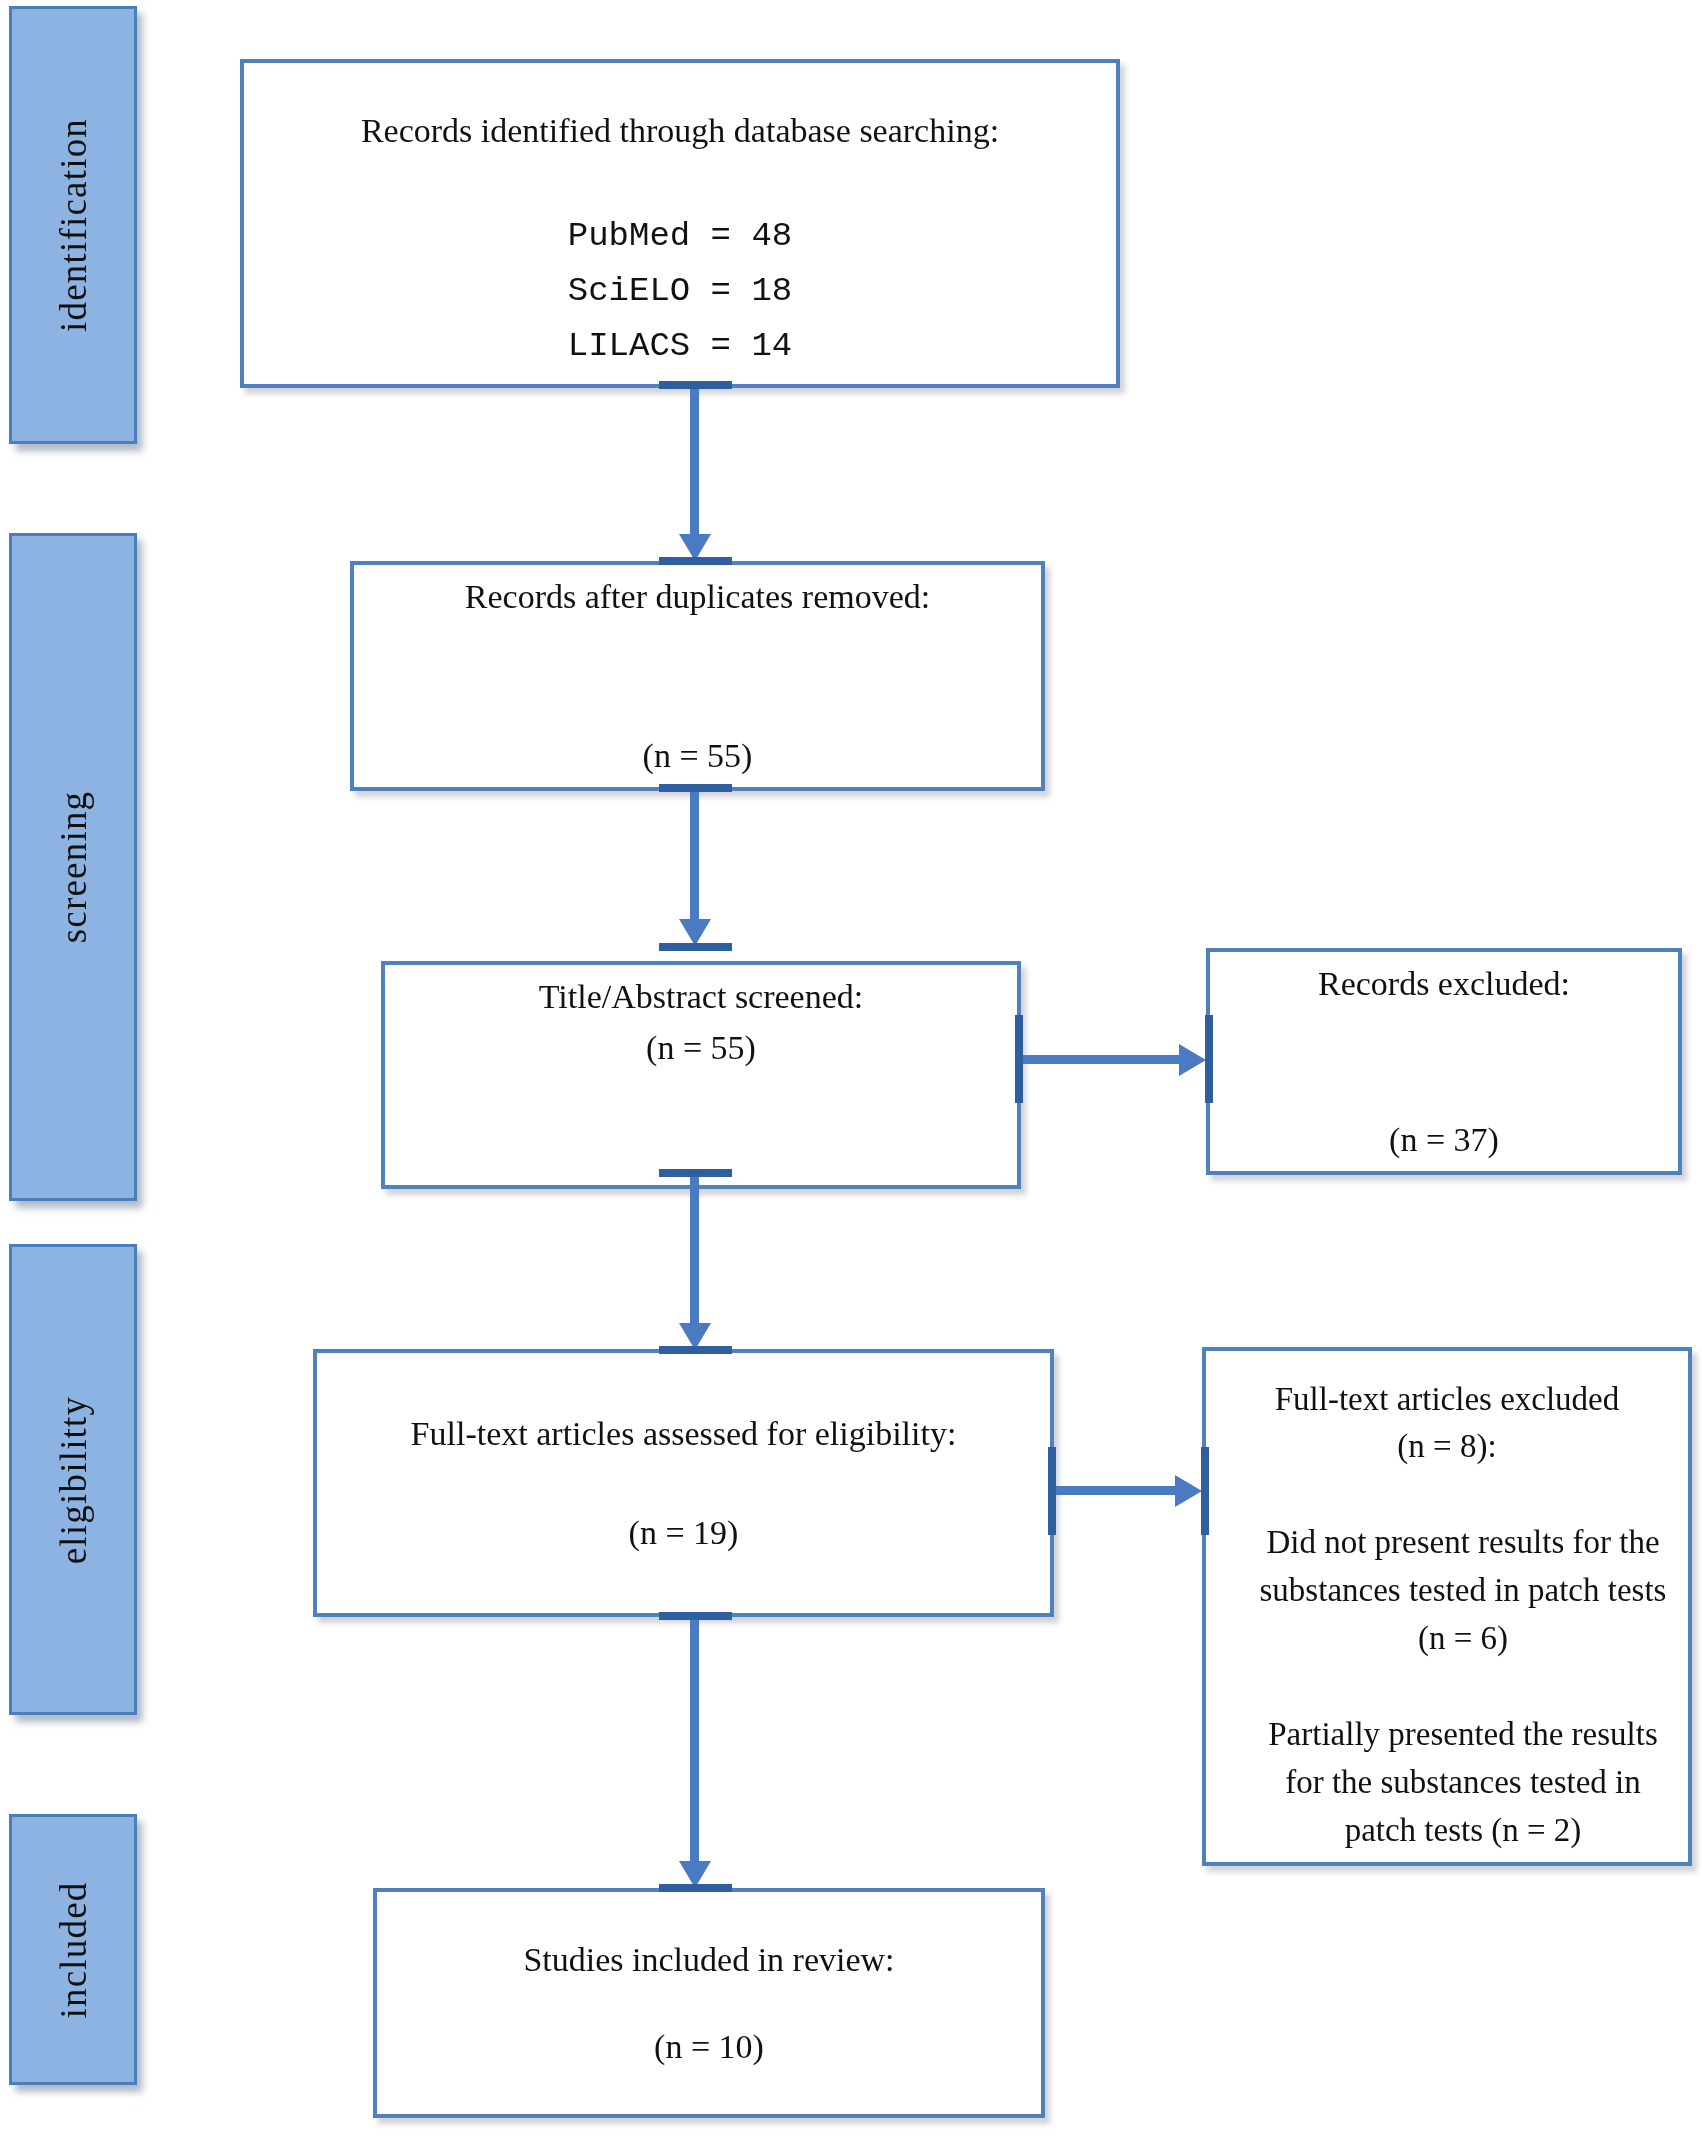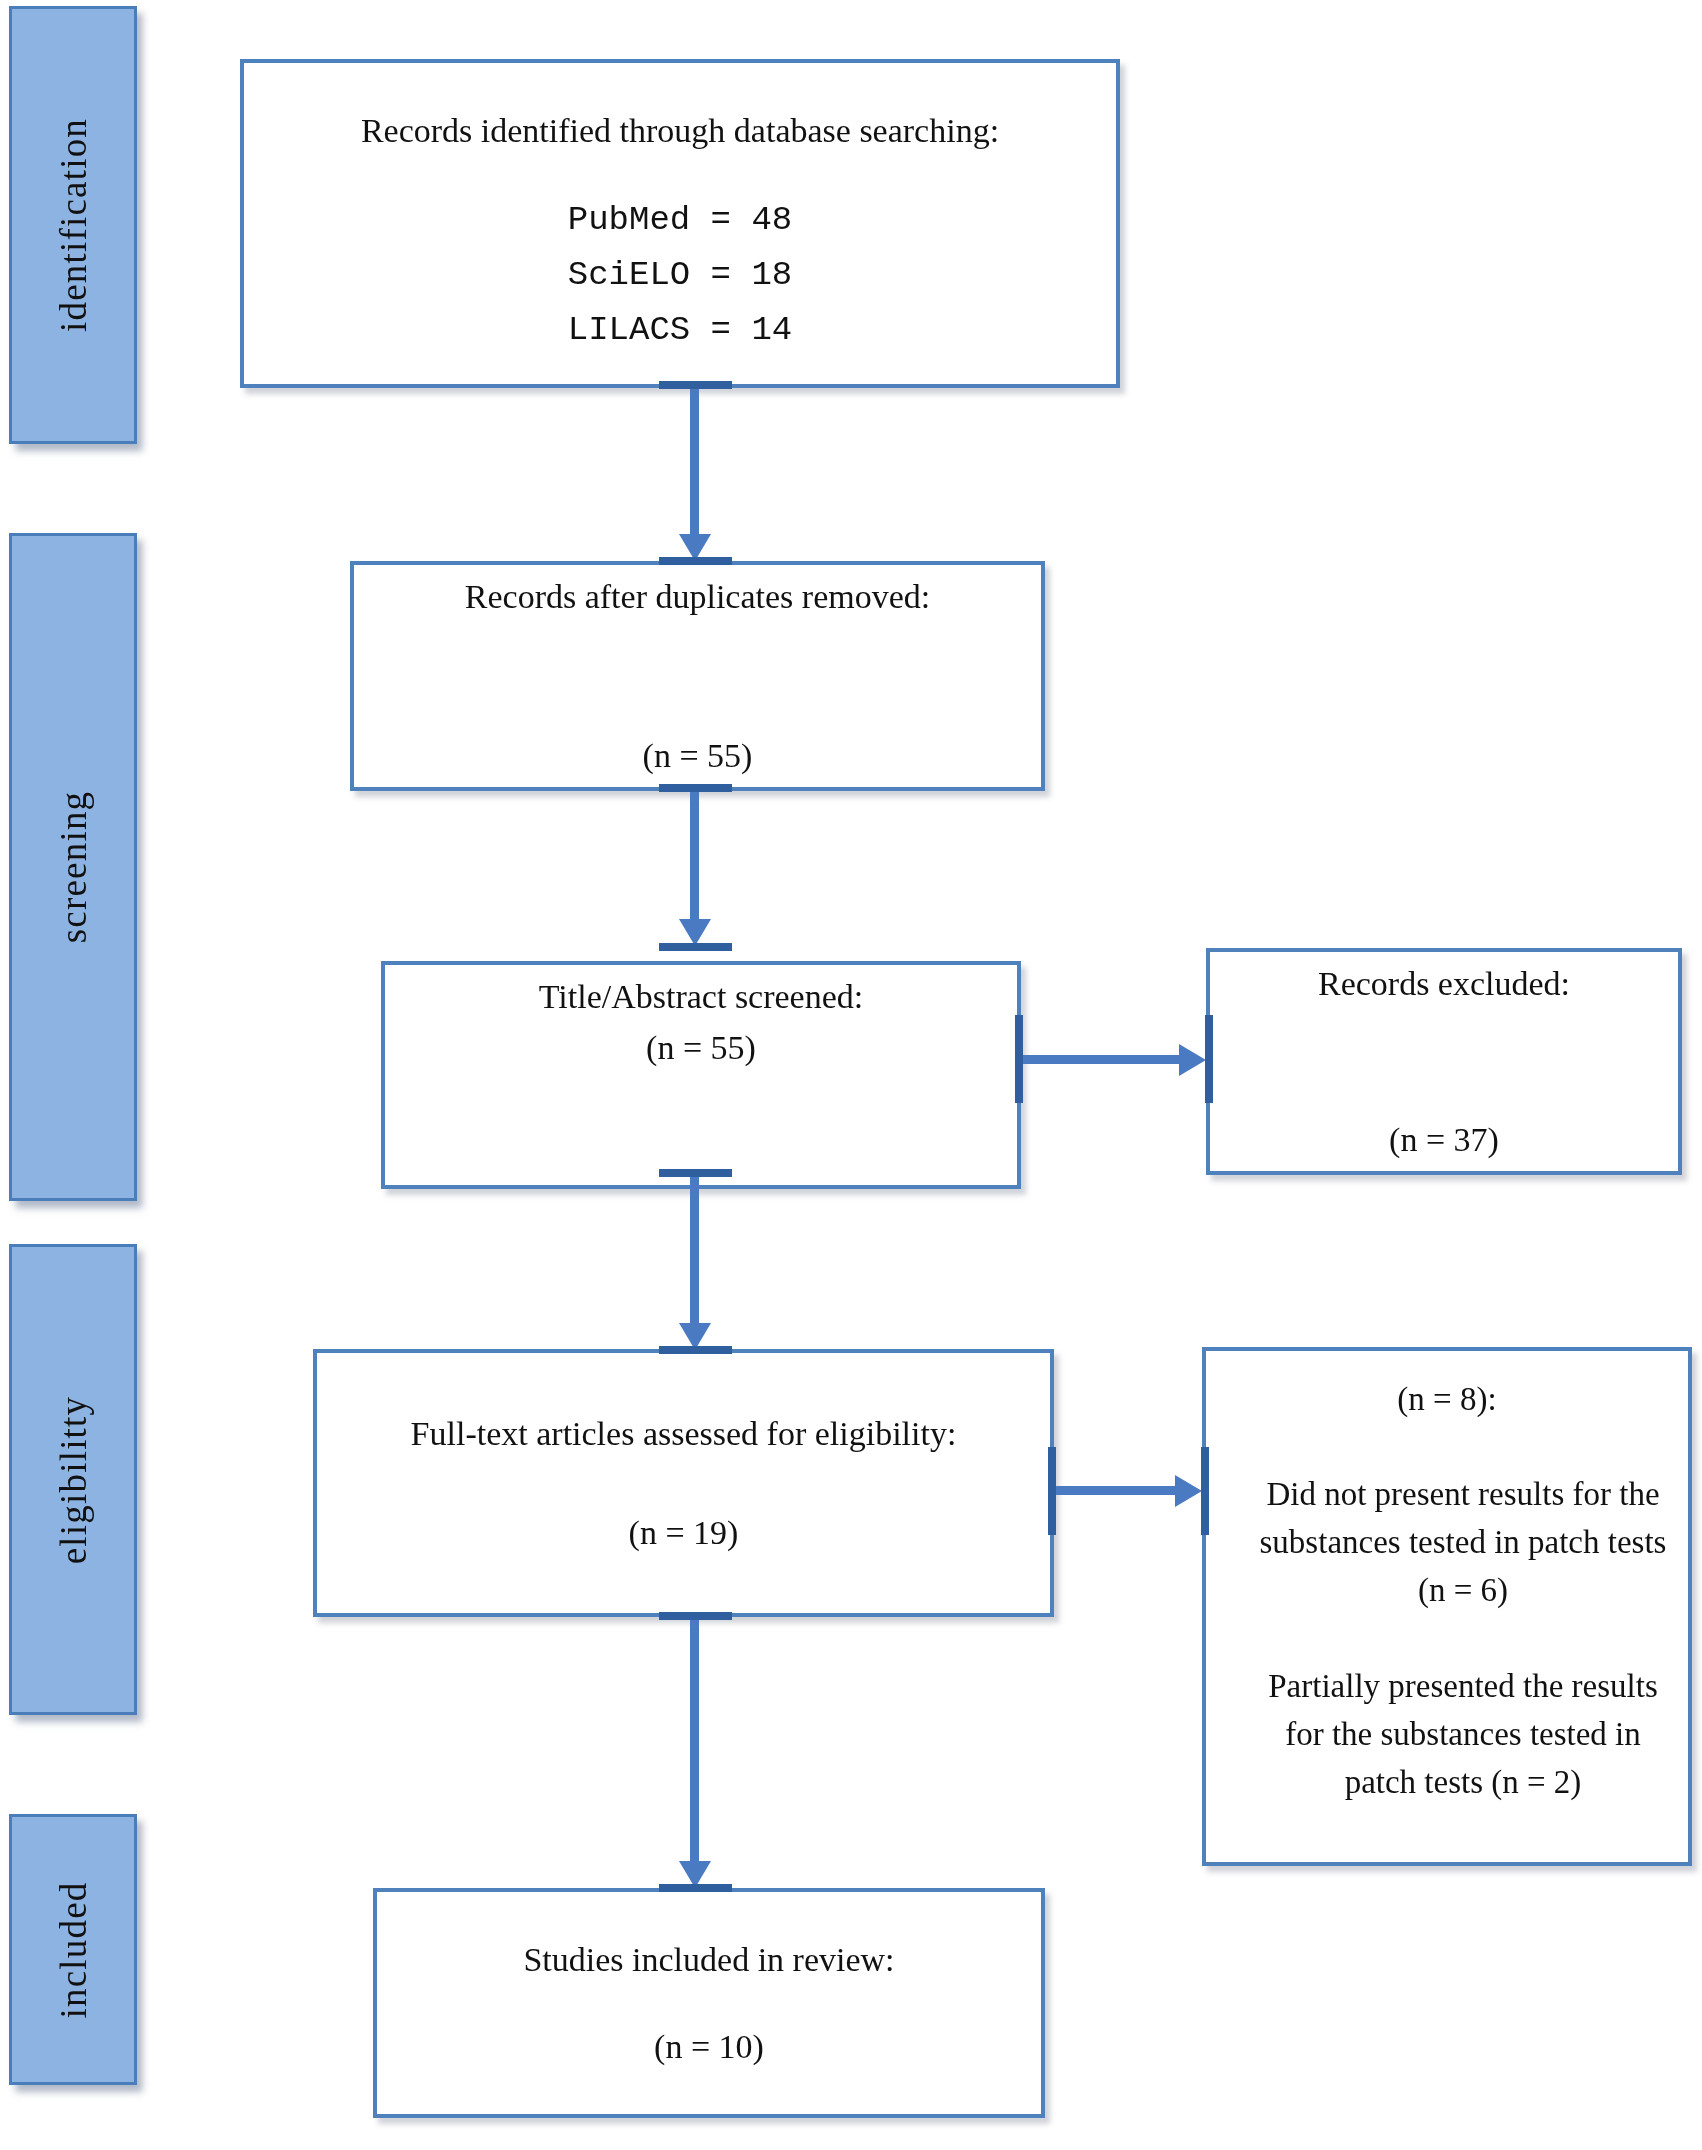--- a/index.html
+++ b/index.html
@@ -40,21 +40,21 @@
   #phase-included{top:1814px;height:271px;}
 
   
   .box{
     position:absolute;background:#ffffff;
     border:4.1px solid var(--box-border);
     box-shadow:4.7px 5.9px 5.3px rgba(145,150,165,.42);
     display:flex;flex-direction:column;align-items:center;
     text-align:center;font-size:34px;line-height:1.5;
   }
-  #box-identified{left:240px;top:59px;width:880px;height:329px;justify-content:flex-start;padding:42px 35px 11.7px;}
+  #box-identified{left:240px;top:59px;width:880px;height:329px;justify-content:flex-start;padding:42px 35px 11.7px;gap:16px;}
   #box-identified .bx-lines{margin-top:37px;line-height:1.62;font-family:Liberation Mono, monospace;}
   #box-duplicates{left:350px;top:561px;width:695px;height:230px;justify-content:space-between;padding:5.9px 23.4px;}
   #box-screened{left:381px;top:961px;width:640px;height:228px;justify-content:flex-start;padding:5.9px 17.6px;}
   #box-records-excluded{left:1206px;top:948px;width:476px;height:227px;justify-content:space-between;padding:5.9px 17.6px;gap:14px;}
   #box-fulltext{left:313px;top:1349px;width:741px;height:268px;justify-content:space-evenly;padding:5.9px 17.6px;}
   #box-fulltext-excluded{left:1202px;top:1347px;width:490px;height:519px;justify-content:flex-start;padding:24.6px 20px 11.7px;font-size:33px;line-height:1.45;}
   #box-fulltext-excluded .bx-reason{margin-top:48px;margin-left:32px;}
   #box-included{left:373px;top:1888px;width:672px;height:230px;justify-content:space-evenly;padding:5.9px 17.6px;text-align:right;}
 
   
@@ -137,20 +137,21 @@
     <div class="bx-title">Records excluded:</div>
     <div class="bx-count">(n = 37)</div>
   </div>
 
   <div class="box" id="box-fulltext">
     <div class="bx-title">Full-text articles assessed for eligibility:</div>
     <div class="bx-count">(n = 19)</div>
   </div>
 
   <div class="box" id="box-fulltext-excluded">
+    <div class="bx-title">Full-text articles excluded</div>
     <div class="bx-count">(n = 8):</div>
     <div class="bx-reason">Did not present results for the substances tested in patch tests (n = 6)</div>
     <div class="bx-reason">Partially presented the results for the substances tested in patch tests (n = 2)</div>
   </div>
 
   <div class="box" id="box-included">
     <div class="bx-title">Studies included in review:</div>
     <div class="bx-count">(n = 10)</div>
   </div>
 

